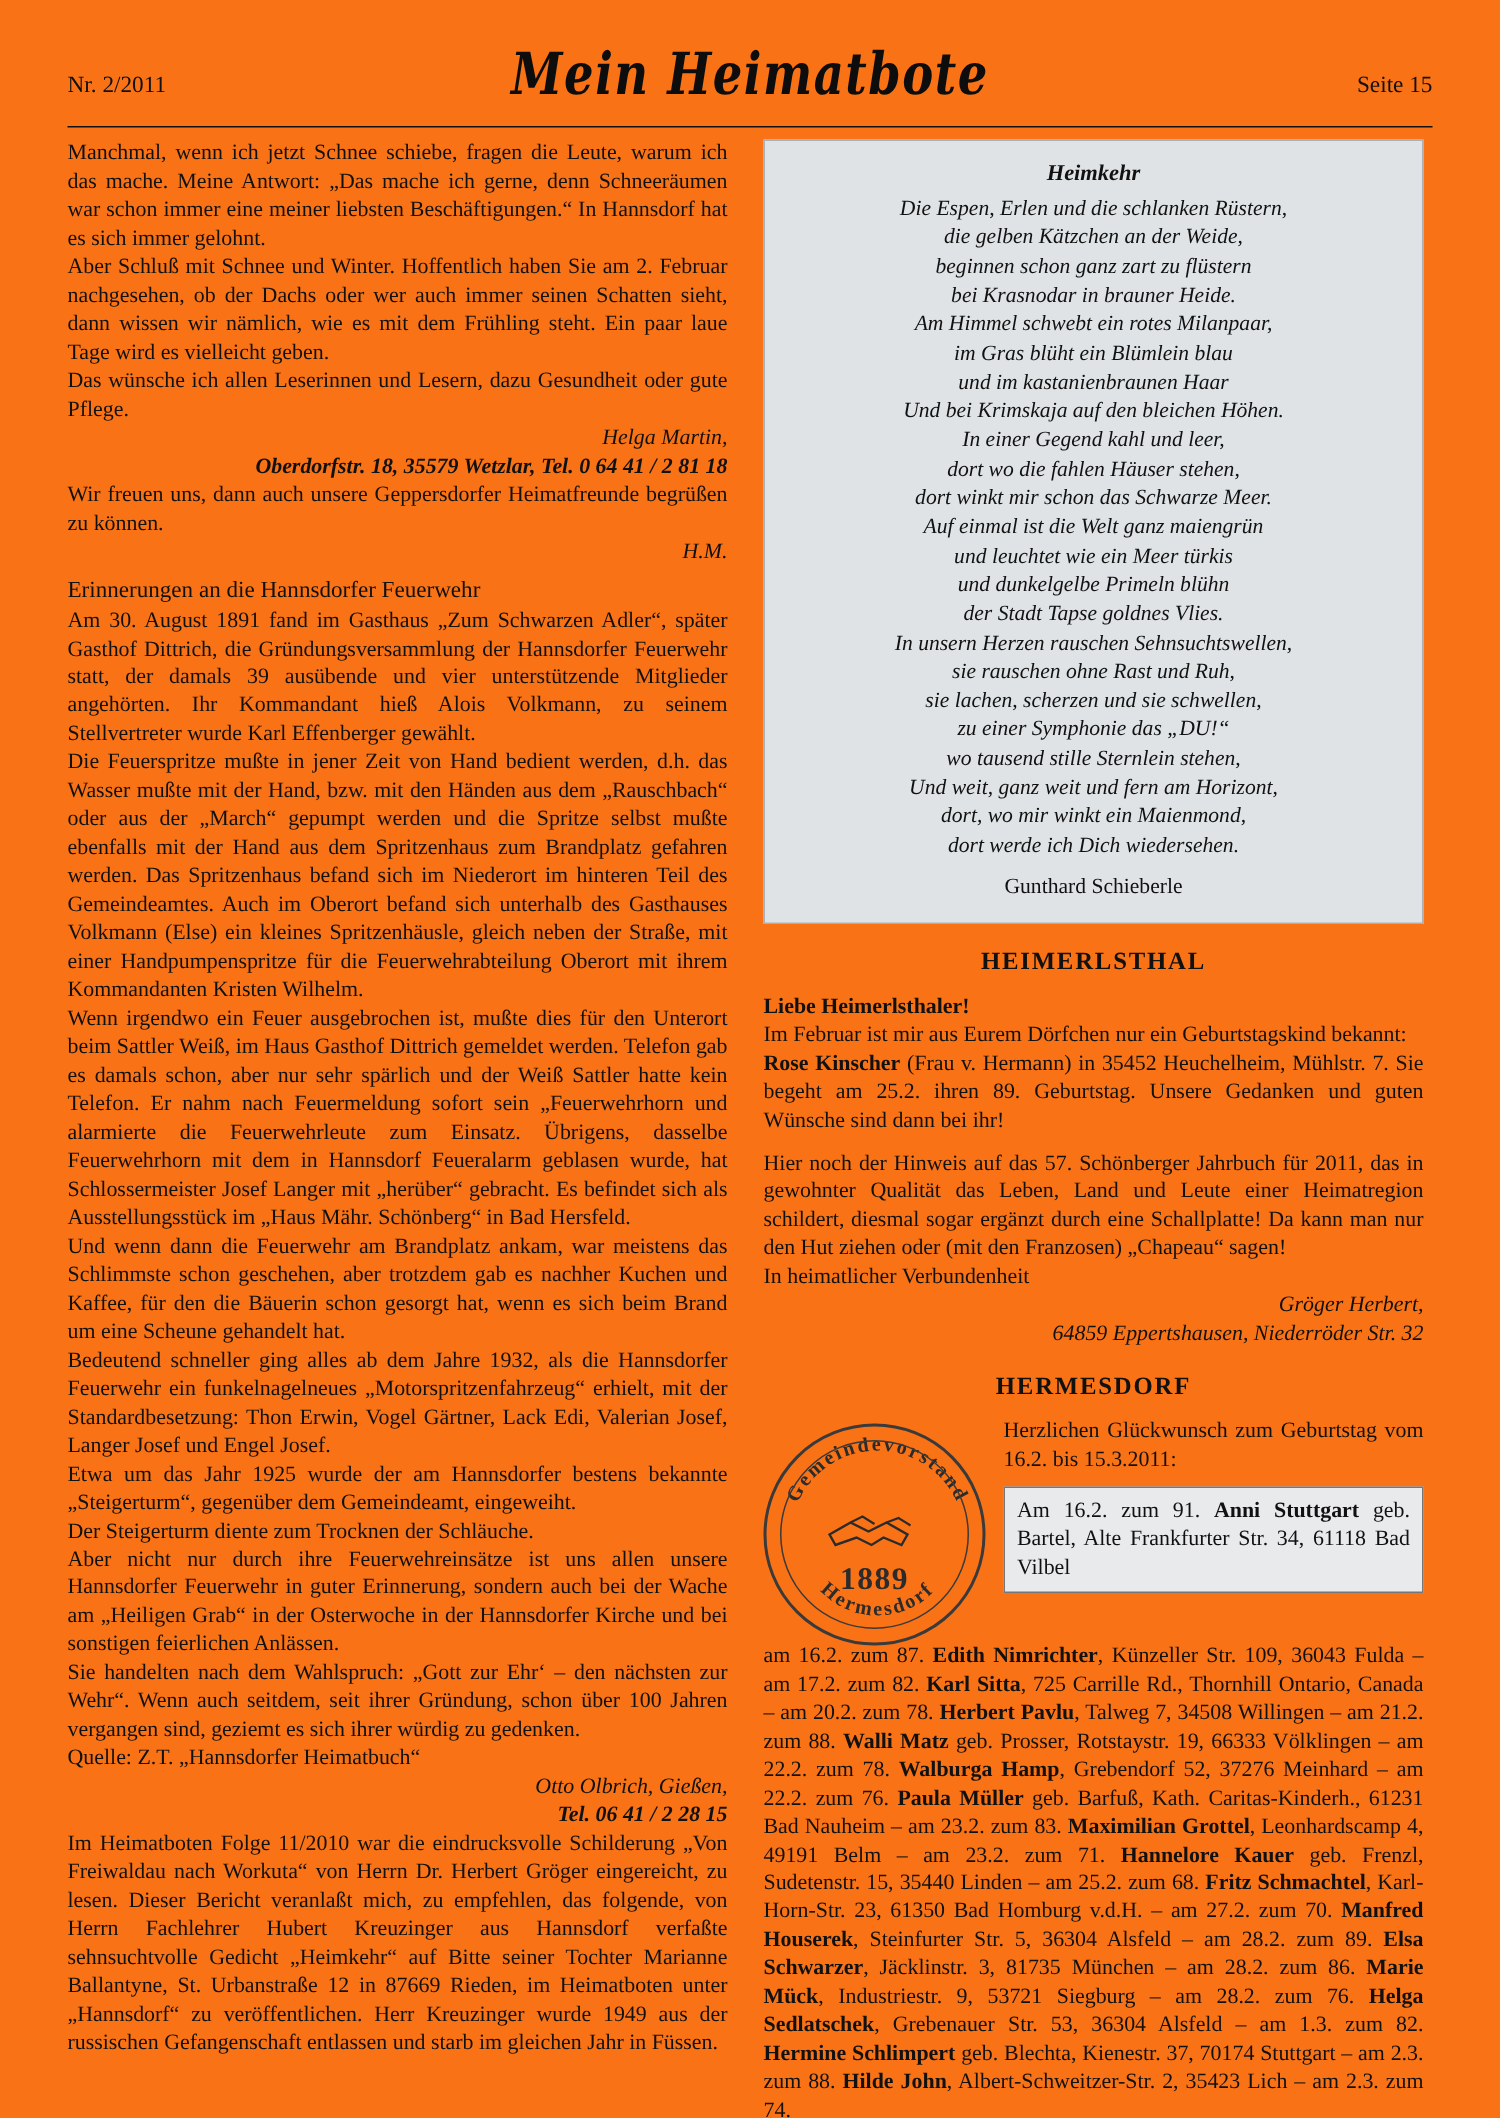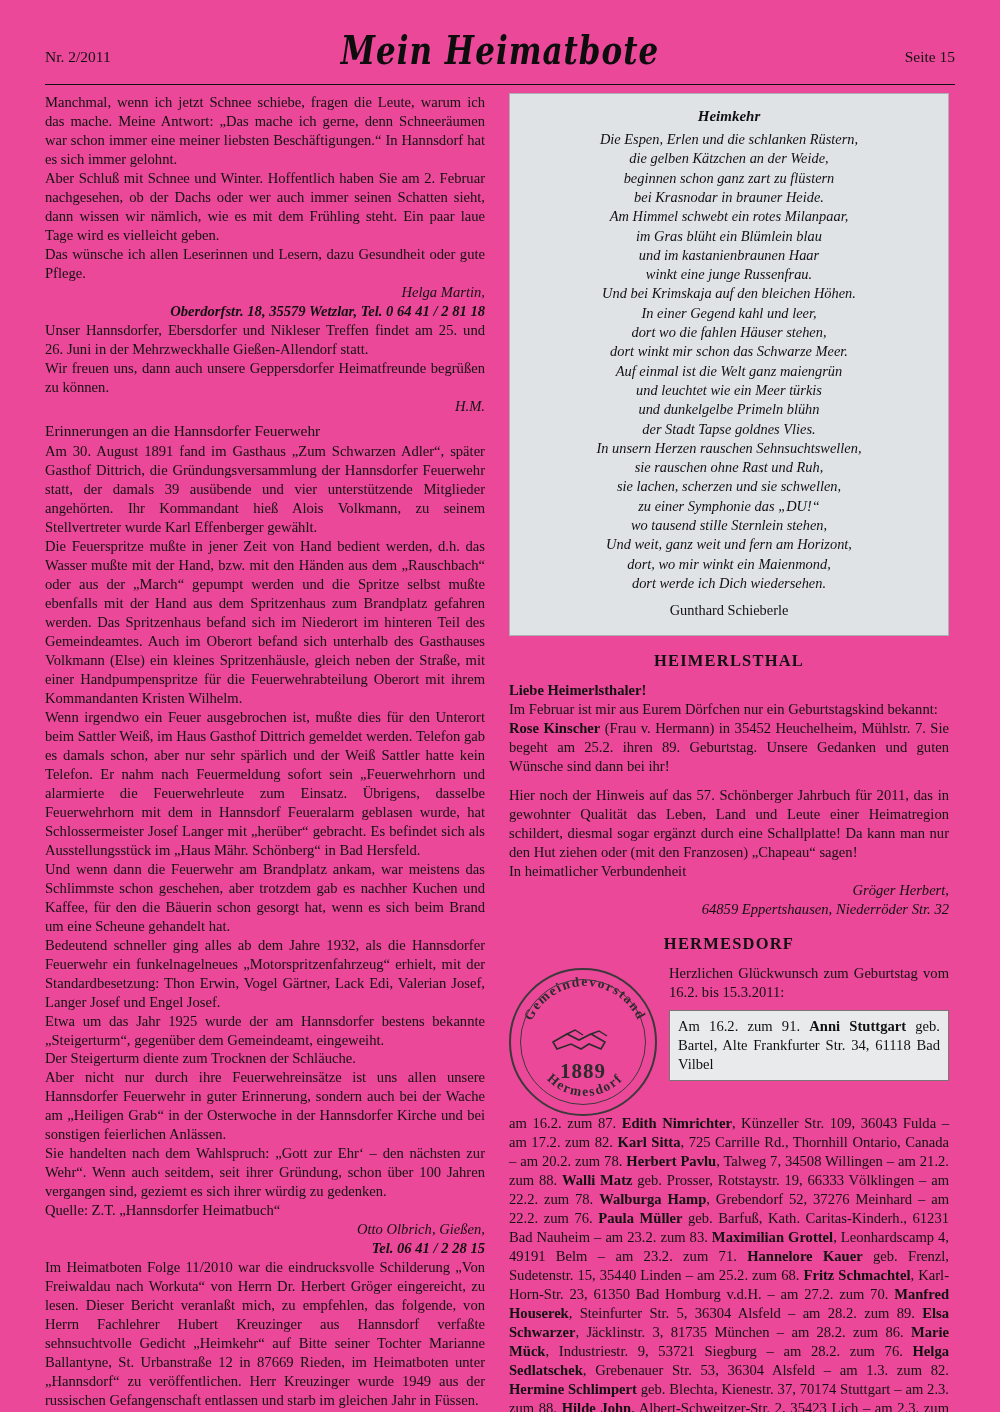--- a/index.html
+++ b/index.html
@@ -13,21 +13,21 @@
     font-family: "Liberation Serif", serif;
     color: #111;
     position: relative;
   }
   .page {
     position: relative;
     width: 1000px;
     height: 1412px;
     box-sizing: border-box;
     padding: 30px 45px 20px 45px;
-    background: #ec4899;
+    background: #f97316;
   }
   
   .masthead {
     position: relative;
     height: 48px;
     margin-bottom: 6px;
   }
   .issue {
     position: absolute;
     left: 0;
@@ -199,21 +199,20 @@
 
   <div class="cols">
 
     <div class="col">
       <p class="para">Manchmal, wenn ich jetzt Schnee schiebe, fragen die Leute, warum ich das mache. Meine Antwort: „Das mache ich gerne, denn Schneeräumen war schon immer eine meiner liebsten Beschäftigungen.“ In Hannsdorf hat es sich immer gelohnt.</p>
       <p class="para">Aber Schluß mit Schnee und Winter. Hoffentlich haben Sie am 2. Februar nachgesehen, ob der Dachs oder wer auch immer seinen Schatten sieht, dann wissen wir nämlich, wie es mit dem Frühling steht. Ein paar laue Tage wird es vielleicht geben.</p>
       <p class="para">Das wünsche ich allen Leserinnen und Lesern, dazu Gesundheit oder gute Pflege.</p>
       <p class="sig">Helga Martin,</p>
       <p class="sig gap">Oberdorfstr. 18, 35579 Wetzlar, Tel. 0 64 41 / 2 81 18</p>
 
-      <p class="para">Unser Hannsdorfer, Ebersdorfer und Nikleser Treffen findet am 25. und 26. Juni in der Mehrzweckhalle Gießen-Allendorf statt.</p>
       <p class="para">Wir freuen uns, dann auch unsere Geppersdorfer Heimatfreunde begrüßen zu können.</p>
       <p class="sig">H.M.</p>
 
       <h2 class="sect">Erinnerungen an die Hannsdorfer Feuerwehr</h2>
       <p class="para">Am 30. August 1891 fand im Gasthaus „Zum Schwarzen Adler“, später Gasthof Dittrich, die Gründungsversammlung der Hannsdorfer Feuerwehr statt, der damals 39 ausübende und vier unterstützende Mitglieder angehörten. Ihr Kommandant hieß Alois Volkmann, zu seinem Stellvertreter wurde Karl Effenberger gewählt.</p>
       <p class="para">Die Feuerspritze mußte in jener Zeit von Hand bedient werden, d.h. das Wasser mußte mit der Hand, bzw. mit den Händen aus dem „Rauschbach“ oder aus der „March“ gepumpt werden und die Spritze selbst mußte ebenfalls mit der Hand aus dem Spritzenhaus zum Brandplatz gefahren werden. Das Spritzenhaus befand sich im Niederort im hinteren Teil des Gemeindeamtes. Auch im Oberort befand sich unterhalb des Gasthauses Volkmann (Else) ein kleines Spritzenhäusle, gleich neben der Straße, mit einer Handpumpenspritze für die Feuerwehrabteilung Oberort mit ihrem Kommandanten Kristen Wilhelm.</p>
       <p class="para">Wenn irgendwo ein Feuer ausgebrochen ist, mußte dies für den Unterort beim Sattler Weiß, im Haus Gasthof Dittrich gemeldet werden. Telefon gab es damals schon, aber nur sehr spärlich und der Weiß Sattler hatte kein Telefon. Er nahm nach Feuermeldung sofort sein „Feuerwehrhorn und alarmierte die Feuerwehrleute zum Einsatz. Übrigens, dasselbe Feuerwehrhorn mit dem in Hannsdorf Feueralarm geblasen wurde, hat Schlossermeister Josef Langer mit „herüber“ gebracht. Es befindet sich als Ausstellungsstück im „Haus Mähr. Schönberg“ in Bad Hersfeld.</p>
       <p class="para">Und wenn dann die Feuerwehr am Brandplatz ankam, war meistens das Schlimmste schon geschehen, aber trotzdem gab es nachher Kuchen und Kaffee, für den die Bäuerin schon gesorgt hat, wenn es sich beim Brand um eine Scheune gehandelt hat.</p>
       <p class="para">Bedeutend schneller ging alles ab dem Jahre 1932, als die Hannsdorfer Feuerwehr ein funkelnagelneues „Motorspritzenfahrzeug“ erhielt, mit der Standardbesetzung: Thon Erwin, Vogel Gärtner, Lack Edi, Valerian Josef, Langer Josef und Engel Josef.</p>
       <p class="para">Etwa um das Jahr 1925 wurde der am Hannsdorfer bestens bekannte „Steigerturm“, gegenüber dem Gemeindeamt, eingeweiht.</p>
@@ -232,21 +231,20 @@
       <div class="poem-box">
         <div class="poem-title">Heimkehr</div>
         <div id="poem-body">
             <span class="poem-line">Die Espen, Erlen und die schlanken Rüstern,</span>
             <span class="poem-line">die gelben Kätzchen an der Weide,</span>
             <span class="poem-line">beginnen schon ganz zart zu flüstern</span>
             <span class="poem-line">bei Krasnodar in brauner Heide.</span>
             <span class="poem-line">Am Himmel schwebt ein rotes Milanpaar,</span>
             <span class="poem-line">im Gras blüht ein Blümlein blau</span>
             <span class="poem-line">und im kastanienbraunen Haar</span>
-            <span class="poem-line">winkt eine junge Russenfrau.</span>
             <span class="poem-line">Und bei Krimskaja auf den bleichen Höhen.</span>
             <span class="poem-line">In einer Gegend kahl und leer,</span>
             <span class="poem-line">dort wo die fahlen Häuser stehen,</span>
             <span class="poem-line">dort winkt mir schon das Schwarze Meer.</span>
             <span class="poem-line">Auf einmal ist die Welt ganz maiengrün</span>
             <span class="poem-line">und leuchtet wie ein Meer türkis</span>
             <span class="poem-line">und dunkelgelbe Primeln blühn</span>
             <span class="poem-line">der Stadt Tapse goldnes Vlies.</span>
             <span class="poem-line">In unsern Herzen rauschen Sehnsuchtswellen,</span>
             <span class="poem-line">sie rauschen ohne Rast und Ruh,</span>

